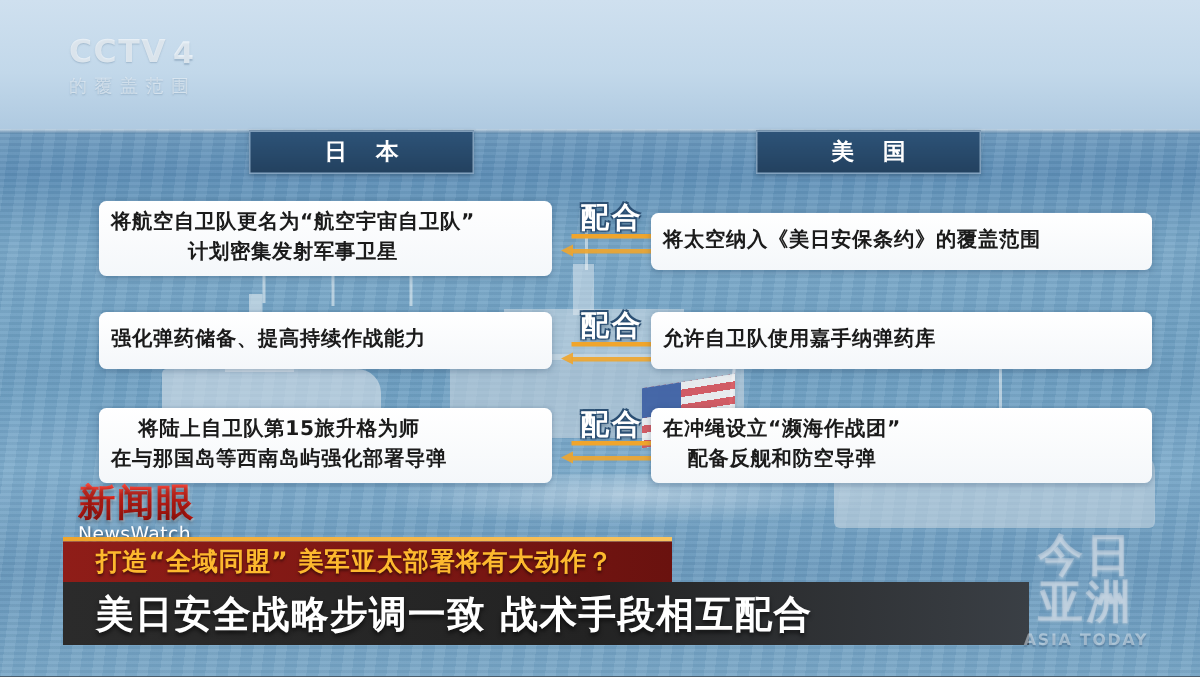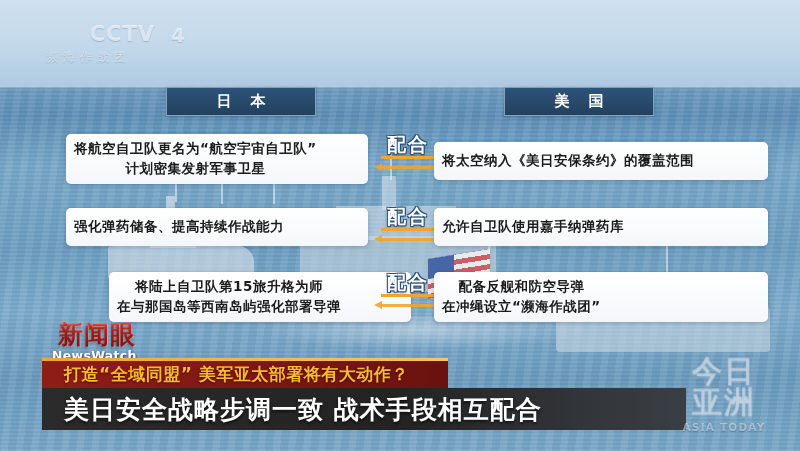--- a/index.html
+++ b/index.html
@@ -69,22 +69,22 @@
   }
 
   
   .cctv-logo{
     position:absolute;left:46px;top:24px;width:140px;height:42px;
     color:rgba(255,255,255,.62);
     text-shadow:0 1px 1px rgba(90,120,150,.35);
     user-select:none;
   }
   .cctv-top{
-    display:flex;align-items:center;gap:16px;
-    font-size:21px;font-weight:700;letter-spacing:1px;line-height:1;justify-content:flex-end;
+    display:flex;align-items:center;gap:4px;
+    font-size:21px;font-weight:700;letter-spacing:1px;line-height:1;
   }
   .cctv-num{
     display:inline-flex;align-items:center;justify-content:center;
     font-size:20px;font-weight:700;
   }
   .cctv-sub{
     margin-top:4px;font-size:12px;letter-spacing:5px;
     color:rgba(255,255,255,.45);
   }
 
@@ -116,21 +116,21 @@
     letter-spacing:.5px;
     padding:0 8px;
     box-sizing:border-box;
   }
   .box .t{display:block;}
 
   .box-l1{left:66px;top:134px;width:302px;height:50px;}
   .box-r1{left:434px;top:134px;width:334px;height:38px;margin-top:8px;}
   .box-l2{left:66px;top:208px;width:302px;height:38px;}
   .box-r2{left:434px;top:208px;width:334px;height:38px;}
-  .box-l3{left:66px;top:272px;width:302px;height:50px;margin-left:43px;}
+  .box-l3{left:66px;top:272px;width:302px;height:50px;}
   .box-r3{left:434px;top:272px;width:334px;height:50px;}
 
   
   .conn{position:absolute;width:72px;height:46px;}
   .conn-label{
     position:absolute;left:0;top:0;width:72px;text-align:center;
     font-size:19px;font-weight:700;color:#ffffff;letter-spacing:2px;
     text-shadow:
       1px 1px 0 #2b4f73,-1px 1px 0 #2b4f73,1px -1px 0 #2b4f73,-1px -1px 0 #2b4f73,
       0 2px 3px rgba(20,45,70,.5);
@@ -158,24 +158,23 @@
   .newswatch{
     position:absolute;left:52px;top:322px;width:124px;height:44px;
     user-select:none;
   }
   .nw-cn{
     font-size:25px;font-weight:700;letter-spacing:1px;line-height:1;
     background:linear-gradient(#ff4a3d 0%,#e3231a 45%,#b2140f 100%);
     -webkit-background-clip:text;background-clip:text;color:transparent;
     text-shadow:0 2px 3px rgba(0,0,0,.35);
     filter:drop-shadow(1px 1px 0 rgba(255,255,255,.35));
-    margin-left:6px;
   }
   .nw-en{
-    margin-top:1px;font-size:12.5px;font-weight:700;color:#ffffff;
+    margin-top:1px;font-size:12.5px;font-weight:400;color:#ffffff;
     letter-spacing:.3px;
     text-shadow:1px 1px 2px rgba(30,55,85,.8);
   }
 
   
   .lt-top-stripe{
     position:absolute;left:42px;top:358px;width:406px;height:3px;
     background:linear-gradient(90deg,#f0a52c,#f8c45f);
   }
   .lt-head{
@@ -239,21 +238,21 @@
   <div class="mast mast-5"></div>
   <div class="wake"></div>
   <div class="flagpole"></div>
   <div class="flag"></div>
 
   <div class="cctv-logo">
     <div class="cctv-top">
       <span>CCTV</span>
       <span class="cctv-num">4</span>
     </div>
-    <div class="cctv-sub">濒海作战团</div>
+    <div class="cctv-sub">的覆盖范围</div>
   </div>
 
   <div class="col-head col-head-jp">
     <span>日 本</span>
   </div>
   <div class="col-head col-head-us">
     <span>美 国</span>
   </div>
 
   <div class="box box-l1">
@@ -313,22 +312,22 @@
       <div class="shaft"></div>
         <div class="tip tip-r"></div>
     </div>
     <div class="arrow-row arrow-b">
       <div class="shaft"></div>
         <div class="tip tip-l"></div>
     </div>
   </div>
   <div class="box box-r3">
     <div>
+      <span class="t">在冲绳设立“濒海作战团”</span>
       <span class="t">配备反舰和防空导弹</span>
-      <span class="t">在冲绳设立“濒海作战团”</span>
     </div>
   </div>
 
   <div class="newswatch">
     <div class="nw-cn">新闻眼</div>
     <div class="nw-en">NewsWatch</div>
   </div>
 
   <div class="lt-top-stripe"></div>
   <div class="lt-head">

